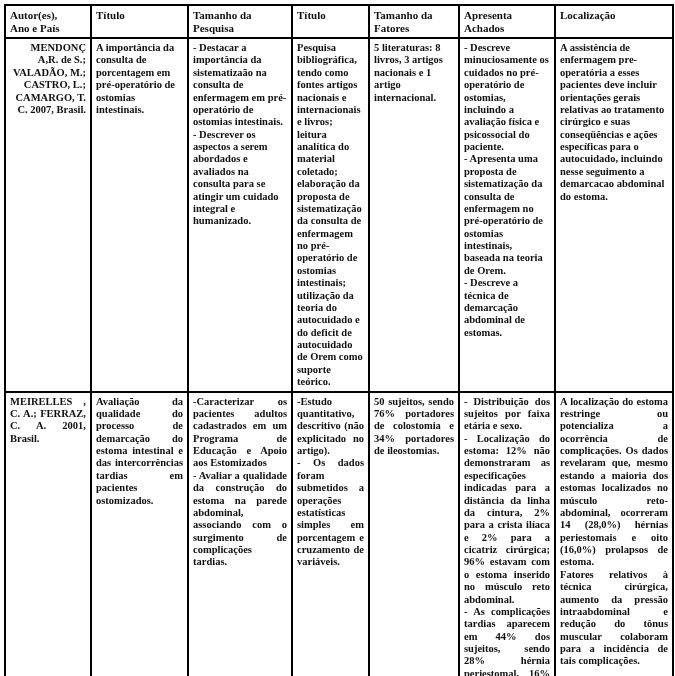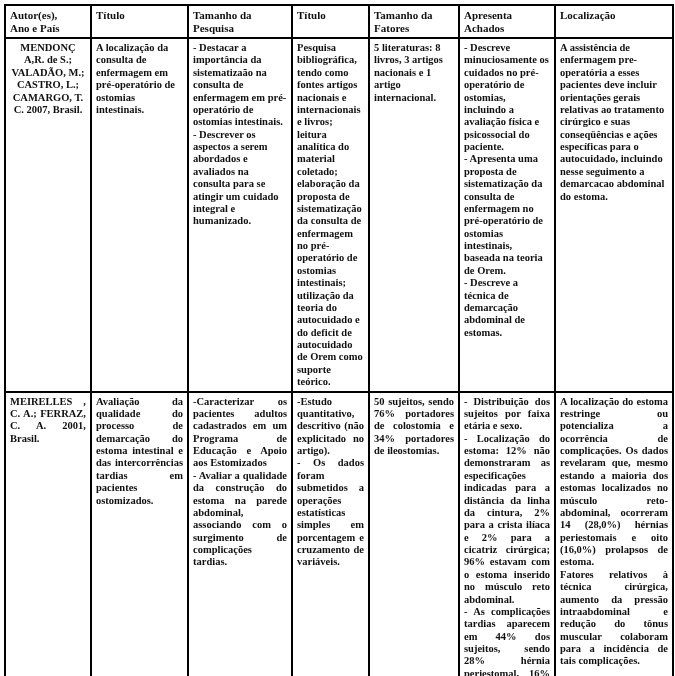--- a/index.html
+++ b/index.html
@@ -36,21 +36,21 @@
   }
   table.lit-table th {
     text-align: left;
     font-size: 11px;
     height: 26px;
   }
   tr.study-row-0 { height: 294px; }
   tr.study-row-1 { height: 344px; }
   
   tr.study-row-1 td { text-align: justify; }
-  td.cell-autor { text-align: center; }
+  td.cell-autor { text-align: right; }
   
   col.c0 { width: 86px; }
   col.c1 { width: 97px; }
   col.c2 { width: 104px; }
   col.c3 { width: 77px; }
   col.c4 { width: 90px; }
   col.c5 { width: 96px; }
   col.c6 { width: 118px; }
 </style>
 </head>
@@ -78,21 +78,21 @@
         <th>Tamanho da
 Fatores</th>
         <th>Apresenta
 Achados</th>
         <th>Localização</th>
       </tr>
     </thead>
     <tbody>
       <tr class="study-row-0">
         <td class="cell-autor">MENDONÇ A,R. de S.; VALADÃO, M.; CASTRO, L.; CAMARGO, T. C. 2007, Brasil.</td>
-        <td>A localização da consulta de enfermagem em pré-operatório de ostomias intestinais.</td>
+        <td>A importância da consulta de porcentagem em pré-operatório de ostomias intestinais.</td>
         <td>- Destacar a importância da sistematizaão na consulta de enfermagem em pré-operatório de ostomias intestinais.
 - Descrever os aspectos a serem abordados e avaliados na consulta para se atingir um cuidado integral e humanizado.</td>
         <td>Pesquisa bibliográfica, tendo como fontes artigos nacionais e internacionais e livros; leitura analítica do material coletado; elaboração da proposta de sistematização da consulta de enfermagem no pré-operatório de ostomias intestinais; utilização da teoria do autocuidado e do deficit de autocuidado de Orem como suporte teórico.</td>
         <td>5 literaturas: 8 livros, 3 artigos nacionais e 1 artigo internacional.</td>
         <td>- Descreve minuciosamente os cuidados no pré-operatório de ostomias, incluindo a avaliação física e psicossocial do paciente.
 - Apresenta uma proposta de sistematização da consulta de enfermagem no pré-operatório de ostomias intestinais, baseada na teoria de Orem.
 - Descreve a técnica de demarcação abdominal de estomas.</td>
         <td>A assistência de enfermagem pre-operatória a esses pacientes deve incluir orientações gerais relativas ao tratamento cirúrgico e suas conseqüências e ações específicas para o autocuidado, incluindo nesse seguimento a demarcacao abdominal do estoma.</td>
       </tr>
       <tr class="study-row-1">

